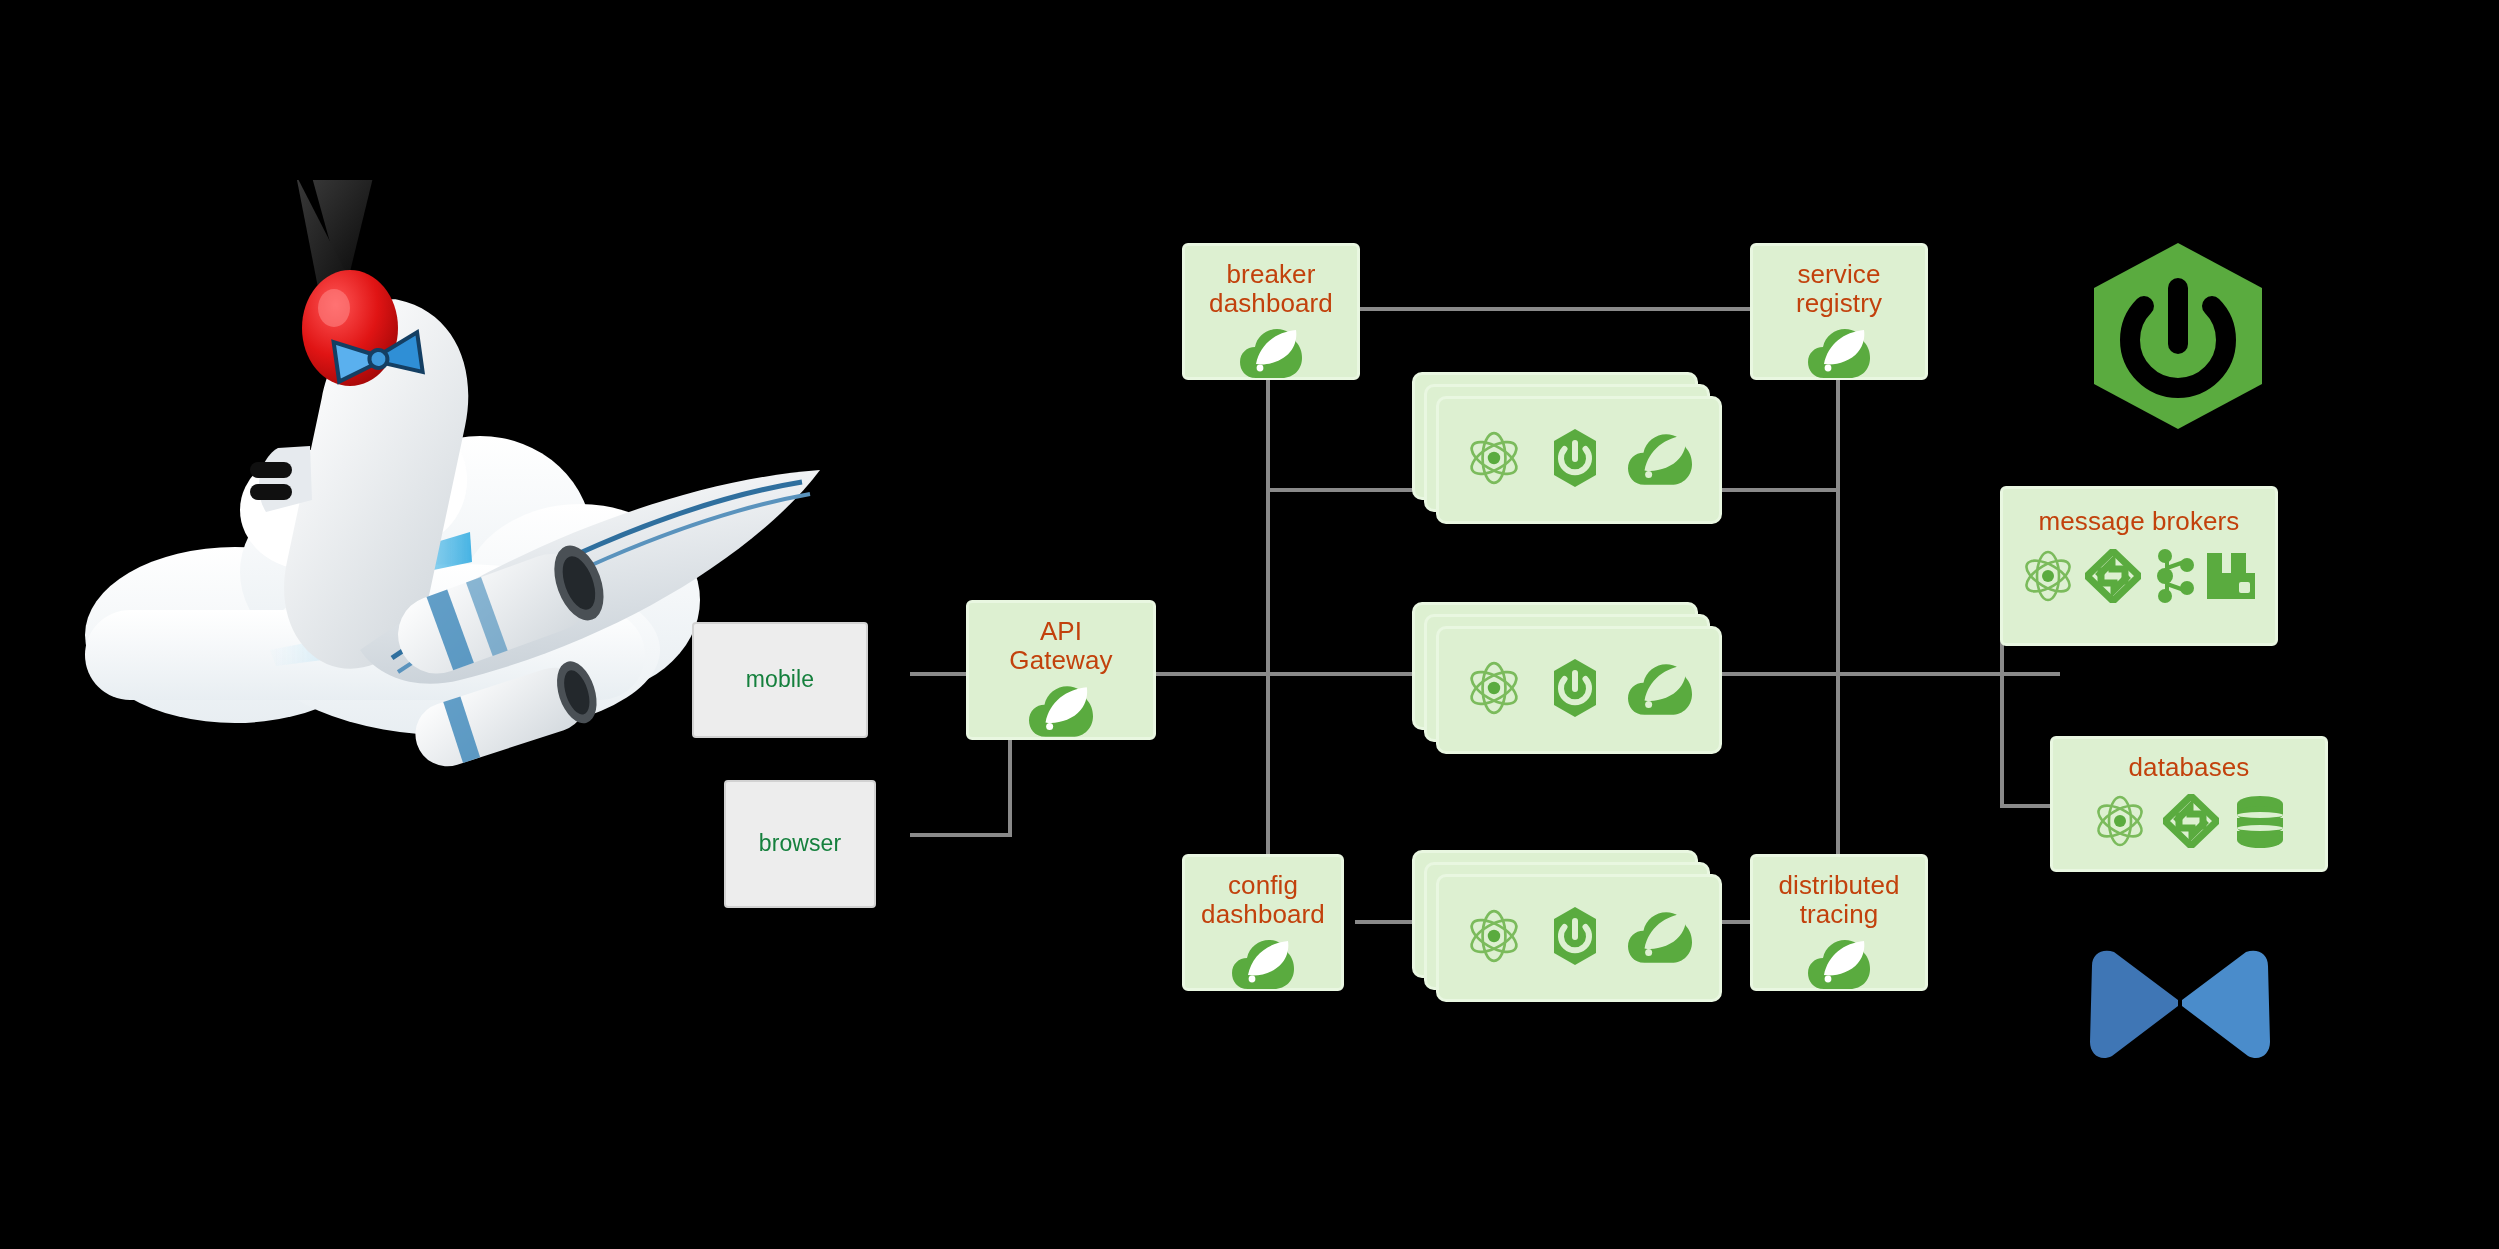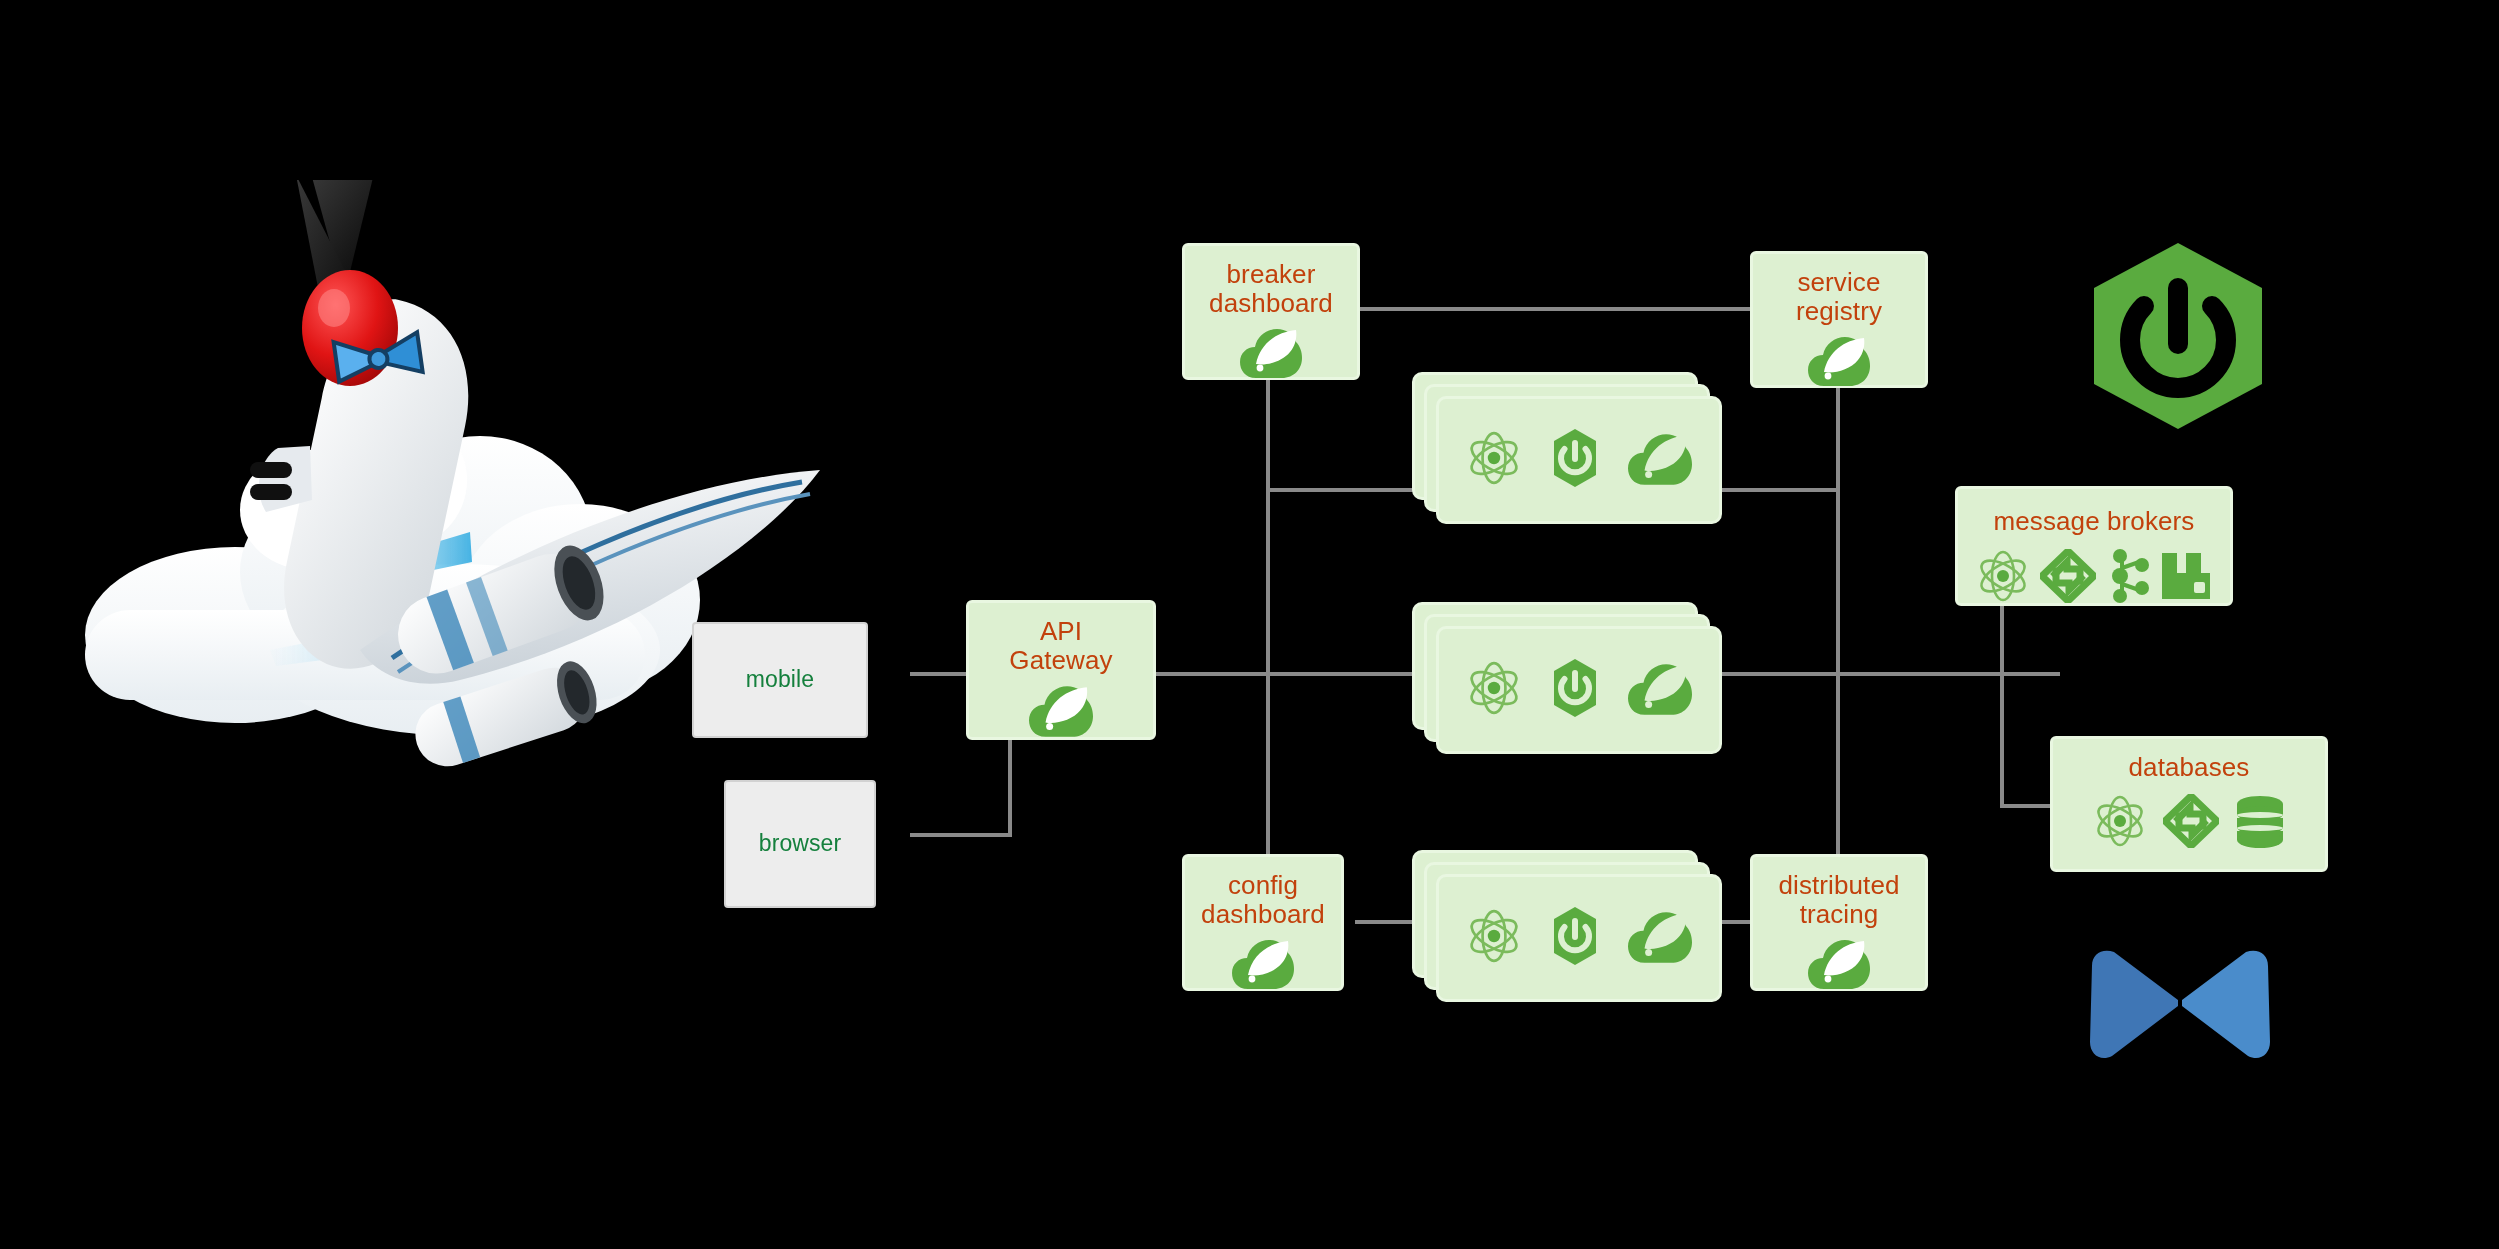--- a/index.html
+++ b/index.html
@@ -184,21 +184,21 @@
         <svg width="62" height="52" viewBox="0 0 62 52">
           <path d="M16 52 C5 52 0 44 0 36 C0 27 7 21 15 21 C17 10 27 3 37 3 C46 3 53 8 56 16
                    C60 20 62 26 62 32 C62 43 54 52 42 52 Z" fill="#5aab3f"></path>
           <path d="M56 4 C36 6 20 18 16 38 C26 40 42 36 50 26 C56 19 57 10 56 4 Z" fill="#ffffff"></path>
           <circle cx="20" cy="42" r="3.4" fill="#ffffff"></circle>
         </svg>
       </span>
     </div>
   </div>
 
-  <div class="node" style="left:1750px;top:243px;width:178px;height:137px;margin-top:8px;">
+  <div class="node" style="left:1750px;top:243px;width:178px;height:137px;">
     <div class="label">service
 registry</div>
     <div class="glyphs">
       <span>
         <svg width="62" height="52" viewBox="0 0 62 52">
           <path d="M16 52 C5 52 0 44 0 36 C0 27 7 21 15 21 C17 10 27 3 37 3 C46 3 53 8 56 16
                    C60 20 62 26 62 32 C62 43 54 52 42 52 Z" fill="#5aab3f"></path>
           <path d="M56 4 C36 6 20 18 16 38 C26 40 42 36 50 26 C56 19 57 10 56 4 Z" fill="#ffffff"></path>
           <circle cx="20" cy="42" r="3.4" fill="#ffffff"></circle>
         </svg>
@@ -244,21 +244,21 @@
         <svg width="62" height="52" viewBox="0 0 62 52">
           <path d="M16 52 C5 52 0 44 0 36 C0 27 7 21 15 21 C17 10 27 3 37 3 C46 3 53 8 56 16
                    C60 20 62 26 62 32 C62 43 54 52 42 52 Z" fill="#5aab3f"></path>
           <path d="M56 4 C36 6 20 18 16 38 C26 40 42 36 50 26 C56 19 57 10 56 4 Z" fill="#ffffff"></path>
           <circle cx="20" cy="42" r="3.4" fill="#ffffff"></circle>
         </svg>
       </span>
     </div>
   </div>
 
-  <div class="node" style="left:1955px;top:486px;width:278px;height:120px;padding-top:18px;">
+  <div class="node" style="left:2000px;top:486px;width:278px;height:160px;padding-top:18px;">
     <div class="label">message brokers</div>
     <div class="glyphs" style="gap:10px;margin-top:12px;">
       <span>
         <svg width="54" height="54" viewBox="0 0 54 54">
           <g fill="none" stroke="#7bbb5c" stroke-width="2.6">
             <ellipse cx="27" cy="27" rx="11" ry="24"></ellipse>
             <ellipse cx="27" cy="27" rx="11" ry="24" transform="rotate(60 27 27)"></ellipse>
             <ellipse cx="27" cy="27" rx="11" ry="24" transform="rotate(120 27 27)"></ellipse>
           </g>
           <circle cx="27" cy="27" r="6" fill="#5aab3f"></circle>

